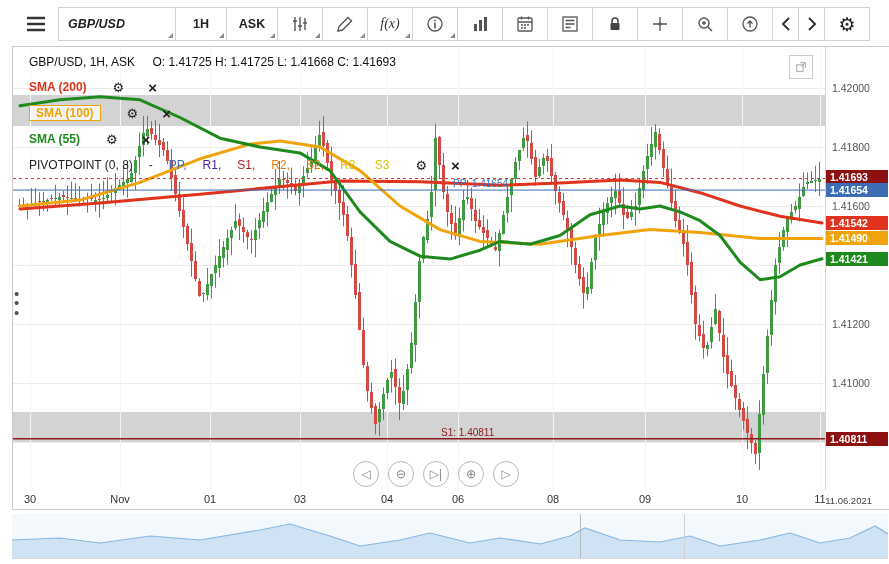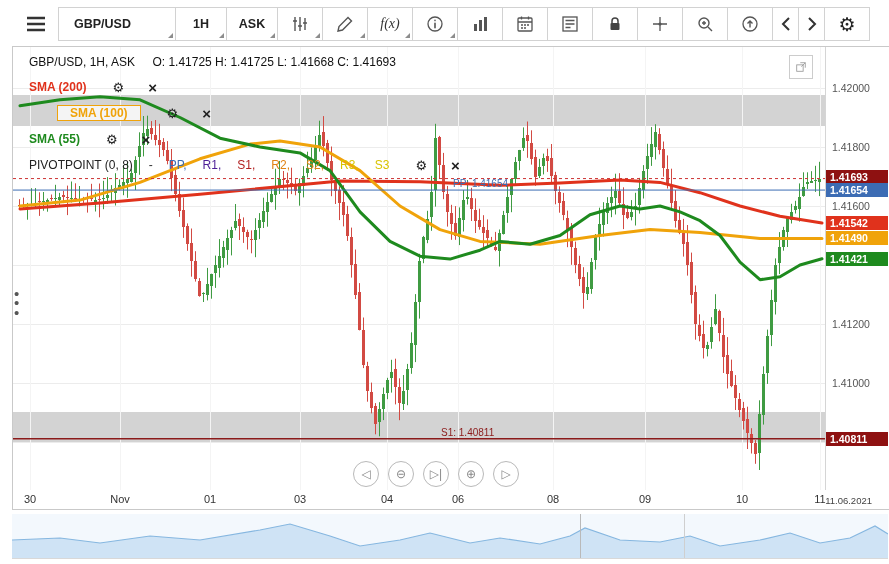--- a/index.html
+++ b/index.html
@@ -6,21 +6,21 @@
   .app{position:relative;width:889px;height:564px;background:#fff;overflow:hidden;
        font-family:"Liberation Sans",sans-serif;color:#222;}
 
   
   .toolbar{position:absolute;left:14px;top:7px;height:34px;display:flex;align-items:stretch;}
   .tbtn{position:relative;display:flex;align-items:center;justify-content:center;
         height:34px;background:#fff;border:1px solid #d2d2d2;margin-left:-1px;
         box-sizing:border-box;padding:0;cursor:pointer;font-family:inherit;}
   .tbtn.noborder{border-color:transparent;background:transparent;}
   .tbtn .lbl{font-size:12.5px;font-weight:600;color:#222;}
-  .tbtn.symbol{width:118px;justify-content:flex-start;padding-left:15px;}
+  .tbtn.symbol{width:118px;justify-content:flex-start;padding-left:9px;font-style:italic;}
   .tbtn.small{width:52px;}
   .tbtn.icon{width:46px;}
   .tbtn.narrow{width:27px;}
   .dd::after{content:"";position:absolute;right:2px;bottom:2px;width:0;height:0;
              border-left:5px solid transparent;border-bottom:5px solid #8d8d8d;}
   .fx{font-family:"Liberation Serif",serif;font-style:italic;font-size:14px;color:#333;}
   .gear-glyph{font-size:19px;color:#222;line-height:1;}
 
   
   .chart-frame{position:absolute;left:12px;top:46px;width:876px;height:462px;
@@ -34,21 +34,21 @@
   .x-axis{position:absolute;left:0;top:444px;width:876px;height:17px;background:#fff;}
   .xlabel{position:absolute;top:2px;transform:translateX(-50%);font-size:11px;color:#333;}
   .date-label{position:absolute;right:17px;top:4px;font-size:9.5px;color:#444;}
 
   
   .chart-title{position:absolute;left:16px;top:8px;font-size:12px;color:#111;white-space:nowrap;}
   .chart-title .ohlc{margin-left:14px;}
   .legend{position:absolute;left:16px;top:30px;}
   .lrow{display:flex;align-items:center;height:20px;margin-bottom:6px;font-size:12px;white-space:nowrap;gap:16px;}
   .lname{font-weight:bold;}
-  .lname.boxed{border:1px solid;padding:0 12px;background:rgba(255,255,255,0.75);margin-left:28px;}
+  .lname.boxed{border:1px solid;padding:0 6px;background:rgba(255,255,255,0.75);}
   .licon{margin-left:10px;color:#222;font-size:13px;line-height:1;cursor:pointer;}
   .licon.x{font-size:15px;font-weight:bold;margin-left:8px;}
   .pivot-prefix{color:#222;}
   .popout{position:absolute;left:776px;top:8px;width:24px;height:24px;border:1px solid #ccc;
           background:#fff;display:flex;align-items:center;justify-content:center;cursor:pointer;}
   .navbtns{position:absolute;left:340px;top:414px;display:flex;gap:9px;}
   .cbtn{width:26px;height:26px;border-radius:50%;border:1px solid #b9b9b9;background:rgba(255,255,255,0.9);
         color:#8a8a8a;font-size:12px;display:flex;align-items:center;justify-content:center;cursor:pointer;}
   .drag-dots{position:absolute;left:1px;top:242px;color:#555;font-size:15px;line-height:0.62;cursor:pointer;}
 

